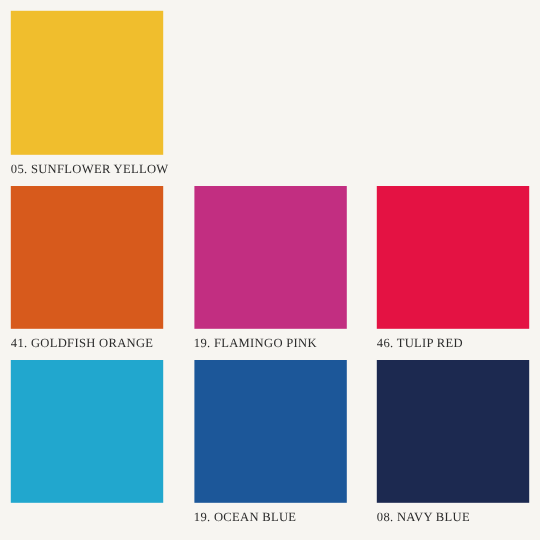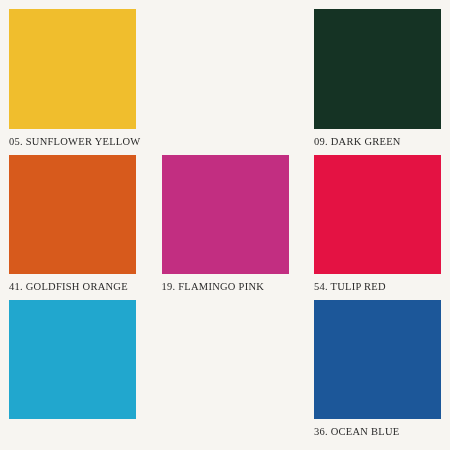--- a/index.html
+++ b/index.html
@@ -58,44 +58,44 @@
 </head>
 <body style="background-color: rgb(247, 245, 241);">
 
 <div class="chart" style="background-color: rgb(247, 245, 241);">
 
   <div class="row">
     <div class="swatch-cell">
       <div class="swatch" style="background-color: rgb(240, 190, 45);"></div>
       <div class="swatch-label">05. SUNFLOWER YELLOW</div>
     </div>
-    <div class="swatch-cell">
-      <div class="swatch" style="background-color: rgb(21, 51, 36);"></div>
-      <div class="swatch-label">09. DARK GREEN</div>
-    </div>
   </div>
 
   <div class="row">
     <div class="swatch-cell">
       <div class="swatch" style="background-color: rgb(215, 90, 28);"></div>
       <div class="swatch-label">41. GOLDFISH ORANGE</div>
     </div>
     <div class="swatch-cell">
       <div class="swatch" style="background-color: rgb(194, 46, 129);"></div>
       <div class="swatch-label">19. FLAMINGO PINK</div>
     </div>
     <div class="swatch-cell">
       <div class="swatch" style="background-color: rgb(228, 18, 67);"></div>
-      <div class="swatch-label">54. TULIP RED</div>
+      <div class="swatch-label">46. TULIP RED</div>
     </div>
   </div>
 
   <div class="row">
     <div class="swatch-cell">
       <div class="swatch" style="background-color: rgb(33, 167, 206);"></div>
     </div>
     <div class="swatch-cell">
       <div class="swatch" style="background-color: rgb(28, 87, 153);"></div>
-      <div class="swatch-label">36. OCEAN BLUE</div>
+      <div class="swatch-label">19. OCEAN BLUE</div>
+    </div>
+    <div class="swatch-cell">
+      <div class="swatch" style="background-color: rgb(28, 41, 80);"></div>
+      <div class="swatch-label">08. NAVY BLUE</div>
     </div>
   </div>
 
 </div>
 
 </body></html>

